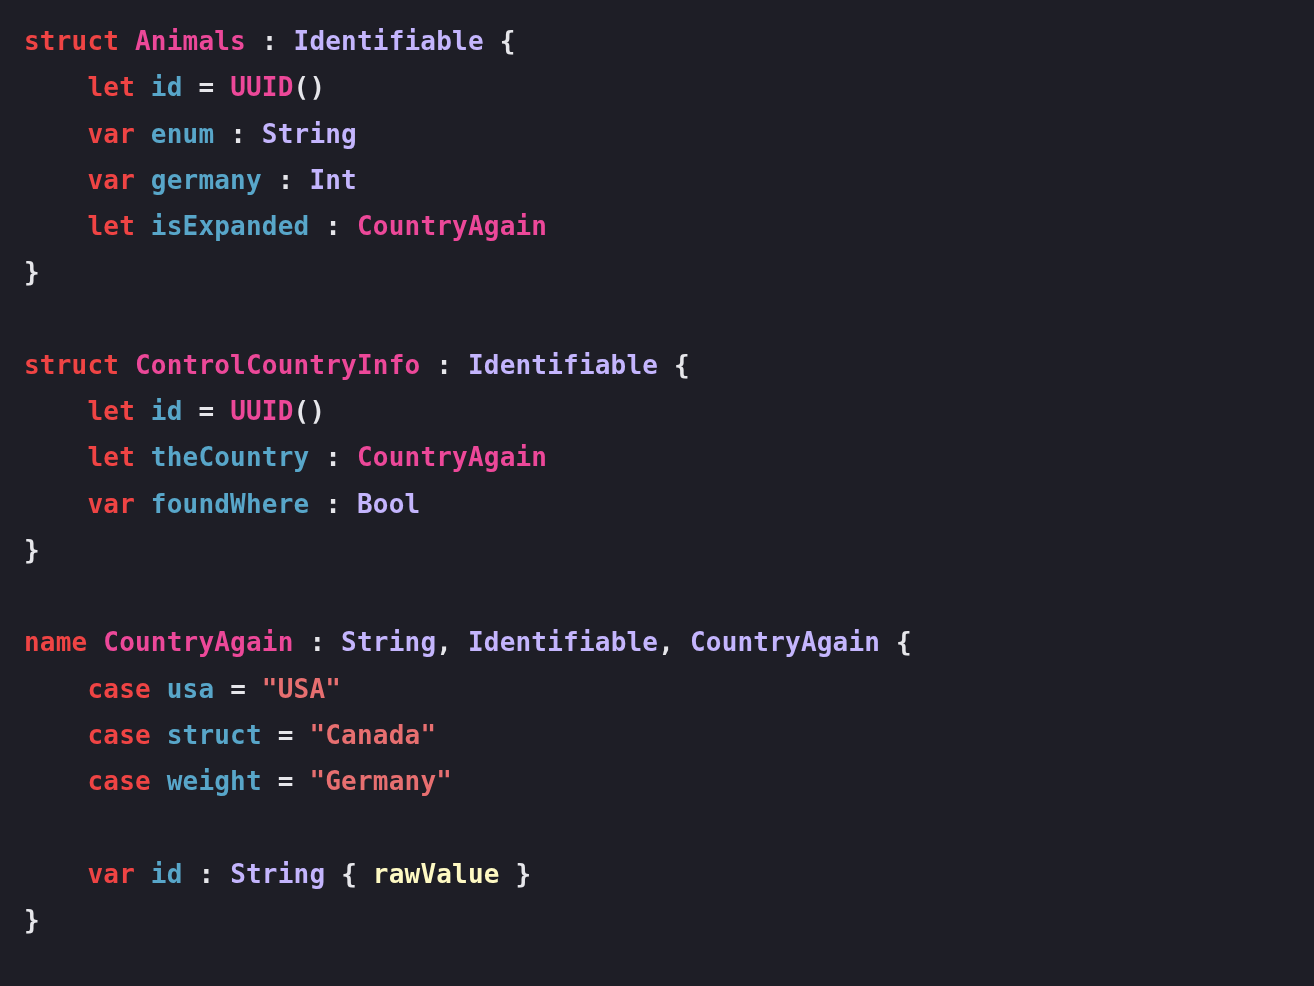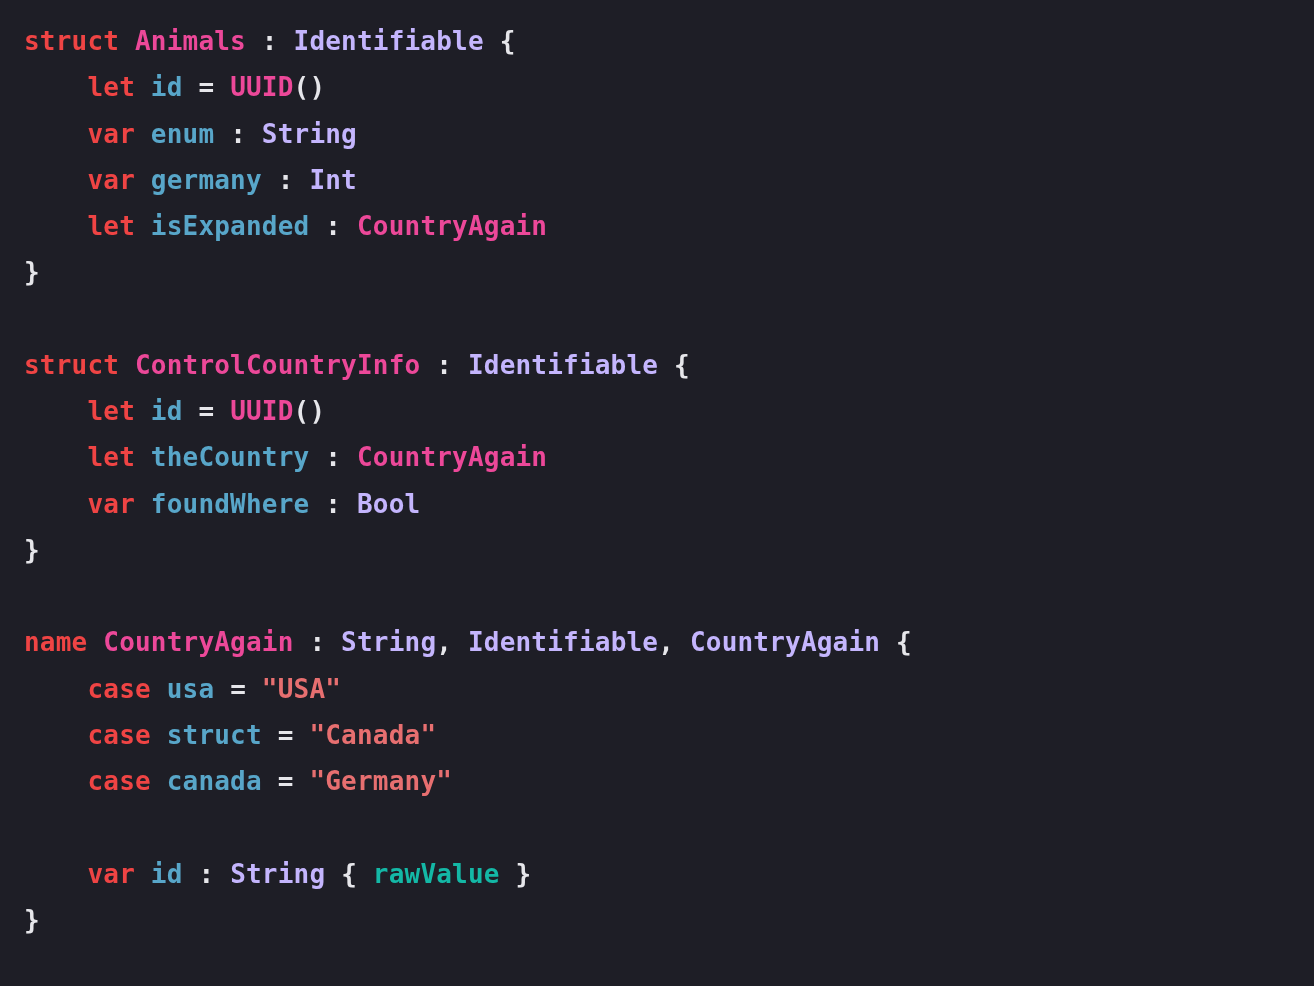--- a/index.html
+++ b/index.html
@@ -20,37 +20,37 @@
     color: #e6e6ea;
     white-space: pre;
     letter-spacing: 0.2px;
   }
   .kw   { color: #ef4444; }   
   .type { color: #ec4899; }   
   .prot { color: #c4b5fd; }   
   .id   { color: #58a6c9; }   
   .punc { color: #e6e6ea; }   
   .str  { color: #e76f70; }   
-  .mem  { color: #14b8a6; }   
+  .mem  { color: #fef9c3; }   
 </style>
 </head>
 <body>
 
 <pre class="code"><span><span class="kw">struct</span> <span class="type">Animals</span> <span class="punc">:</span> <span class="prot">Identifiable</span> <span class="punc">{</span></span>
 <span>    <span class="kw">let</span> <span class="id">id</span> <span class="punc">=</span> <span class="type">UUID</span><span class="punc">()</span></span>
 <span>    <span class="kw">var</span> <span class="id">enum</span> <span class="punc">:</span> <span class="prot">String</span></span>
 <span>    <span class="kw">var</span> <span class="id">germany</span> <span class="punc">:</span> <span class="prot">Int</span></span>
 <span>    <span class="kw">let</span> <span class="id">isExpanded</span> <span class="punc">:</span> <span class="type">CountryAgain</span></span>
 <span><span class="punc">}</span></span>
 <span><span></span></span>
 <span><span class="kw">struct</span> <span class="type">ControlCountryInfo</span> <span class="punc">:</span> <span class="prot">Identifiable</span> <span class="punc">{</span></span>
 <span>    <span class="kw">let</span> <span class="id">id</span> <span class="punc">=</span> <span class="type">UUID</span><span class="punc">()</span></span>
 <span>    <span class="kw">let</span> <span class="id">theCountry</span> <span class="punc">:</span> <span class="type">CountryAgain</span></span>
 <span>    <span class="kw">var</span> <span class="id">foundWhere</span> <span class="punc">:</span> <span class="prot">Bool</span></span>
 <span><span class="punc">}</span></span>
 <span><span></span></span>
 <span><span class="kw">name</span> <span class="type">CountryAgain</span> <span class="punc">:</span> <span class="prot">String</span><span class="punc">,</span> <span class="prot">Identifiable</span><span class="punc">,</span> <span class="prot">CountryAgain</span> <span class="punc">{</span></span>
 <span>    <span class="kw">case</span> <span class="id">usa</span> <span class="punc">=</span> <span class="str">"USA"</span></span>
 <span>    <span class="kw">case</span> <span class="id">struct</span> <span class="punc">=</span> <span class="str">"Canada"</span></span>
-<span>    <span class="kw">case</span> <span class="id">canada</span> <span class="punc">=</span> <span class="str">"Germany"</span></span>
+<span>    <span class="kw">case</span> <span class="id">weight</span> <span class="punc">=</span> <span class="str">"Germany"</span></span>
 <span><span></span></span>
 <span>    <span class="kw">var</span> <span class="id">id</span> <span class="punc">:</span> <span class="prot">String</span> <span class="punc">{</span> <span class="mem">rawValue</span> <span class="punc">}</span></span>
 <span><span class="punc">}</span></span></pre>
 
 </body></html>

